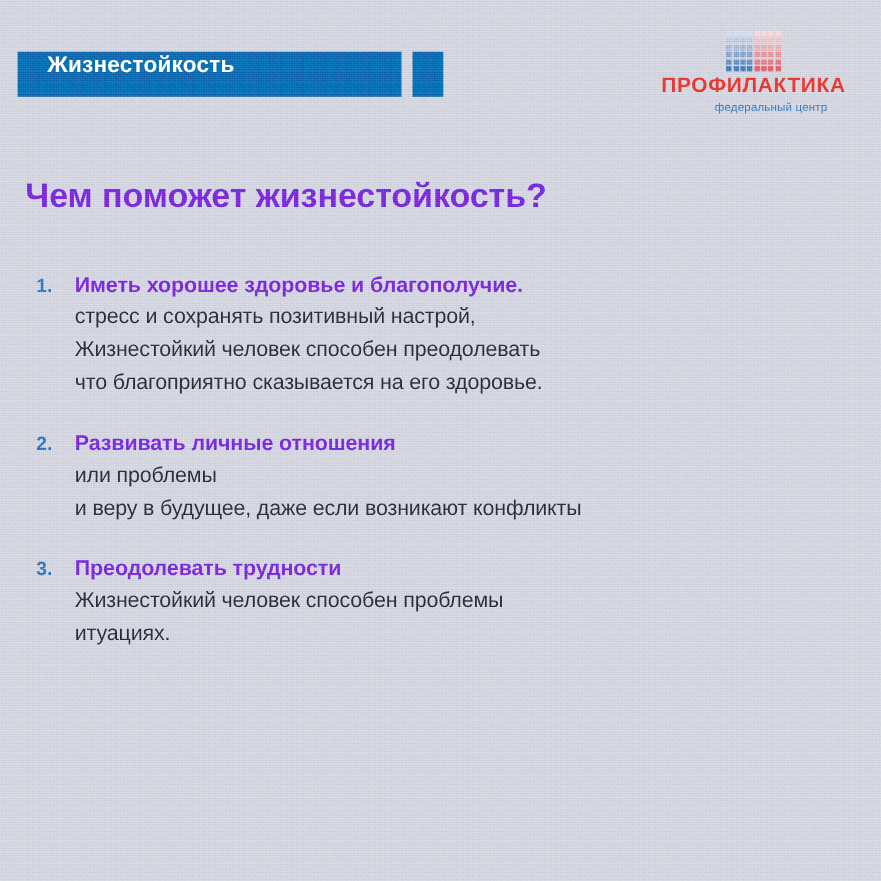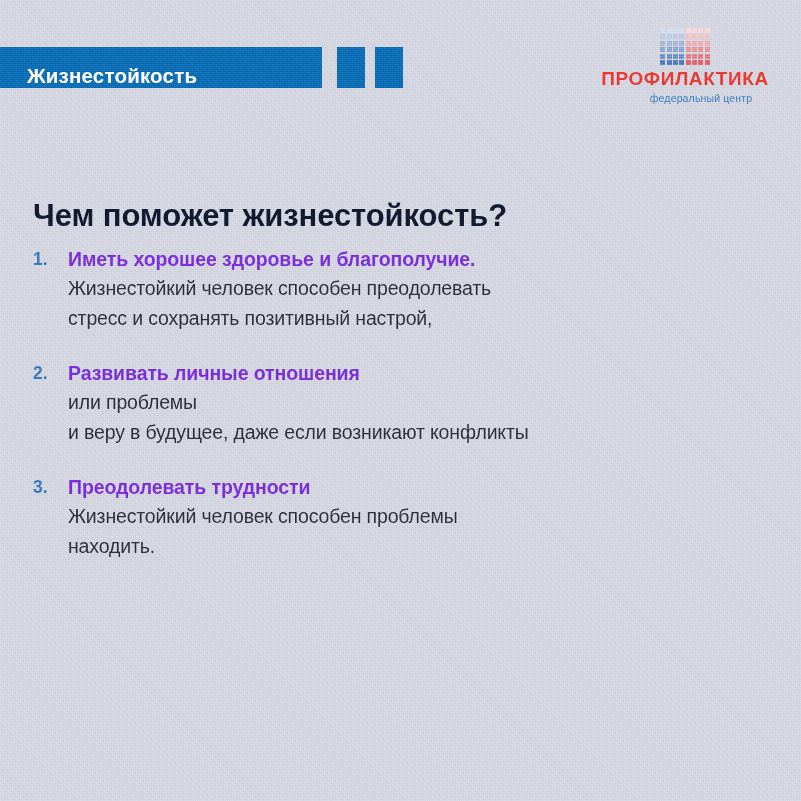--- a/index.html
+++ b/index.html
@@ -31,27 +31,27 @@
     mix-blend-mode: overlay;
     background-image:
       repeating-linear-gradient(0deg, rgba(255,255,255,.30) 0 1px, rgba(0,0,0,.05) 1px 2px),
       repeating-linear-gradient(90deg, rgba(255,255,255,.22) 0 1px, rgba(0,0,0,.045) 1px 2px),
       repeating-linear-gradient(45deg, rgba(255,255,255,.10) 0 2px, rgba(0,0,0,.03) 2px 4px);
   }
 
   
   .banner {
     position: absolute;
-    left: 0;
+    left: 16px;
     top: 47px;
     width: 322px;
     height: 41px;
     background: #0c63ab;
     display: flex;
-    align-items: flex-end;
+    align-items: flex-start;
   }
   .banner-text {
     color: #ffffff;
     font-size: 20.5px;
     font-weight: bold;
     letter-spacing: .2px;
     padding-left: 27px;
     white-space: nowrap;
   }
   .accent-block {
@@ -95,28 +95,27 @@
     font-size: 10.5px;
     letter-spacing: .15px;
     margin-top: 4px;
     white-space: nowrap;
     margin-left: 32px;
   }
 
   
   .heading {
     position: absolute;
-    left: 33px;
+    left: 23px;
     top: 160px;
-    color: #0f172a;
+    color: #6d28d9;
     font-size: 31px;
     font-weight: bold;
     letter-spacing: -.1px;
     white-space: nowrap;
-    margin-top: 38px;
   }
 
   
   .list {
     position: absolute;
     left: 33px;
     top: 246px;
     width: 730px;
   }
   .item { position: relative; padding-left: 35px; margin-bottom: 27px; }
@@ -213,36 +212,37 @@
     <div class="logo-sub">федеральный центр</div>
   </div>
 
   <div class="heading">Чем поможет жизнестойкость?</div>
 
   <div class="list" id="list">
       <div class="item">
         <div class="item-num">1.</div>
         <div class="item-title">Иметь хорошее здоровье и благополучие.</div>
         <div class="item-body">
+          <span class="ln">стресс и сохранять позитивный настрой,</span>
           <span class="ln">Жизнестойкий человек способен преодолевать</span>
-          <span class="ln">стресс и сохранять позитивный настрой,</span>
+          <span class="ln">что благоприятно сказывается на его здоровье.</span>
         </div>
       </div>
       <div class="item">
         <div class="item-num">2.</div>
         <div class="item-title">Развивать личные отношения</div>
         <div class="item-body">
           <span class="ln">или проблемы</span>
           <span class="ln">и веру в будущее, даже если возникают конфликты</span>
         </div>
       </div>
       <div class="item">
         <div class="item-num">3.</div>
         <div class="item-title">Преодолевать трудности</div>
         <div class="item-body">
           <span class="ln">Жизнестойкий человек способен проблемы</span>
-          <span class="ln">находить.</span>
+          <span class="ln">итуациях.</span>
         </div>
       </div>
     </div>
 
   <div id="noise"></div>
 </div>
 
 </body></html>

